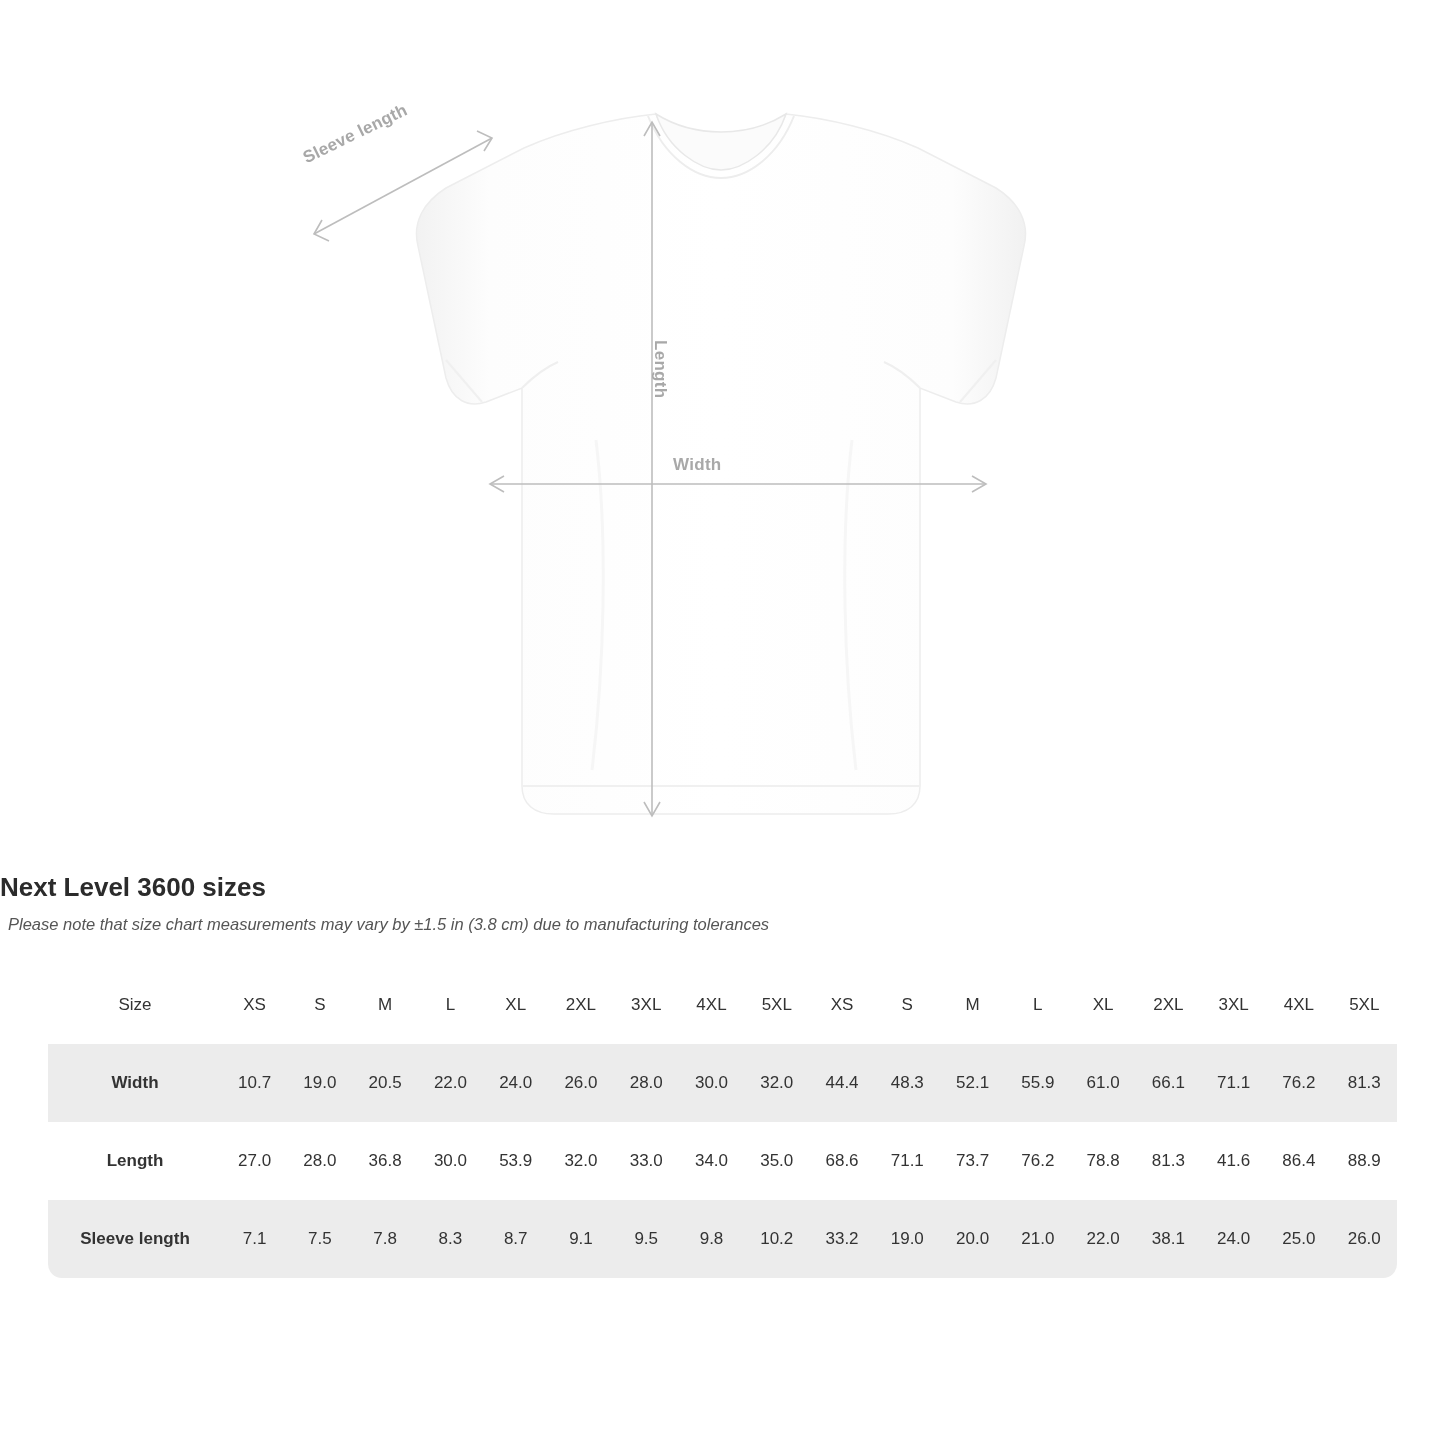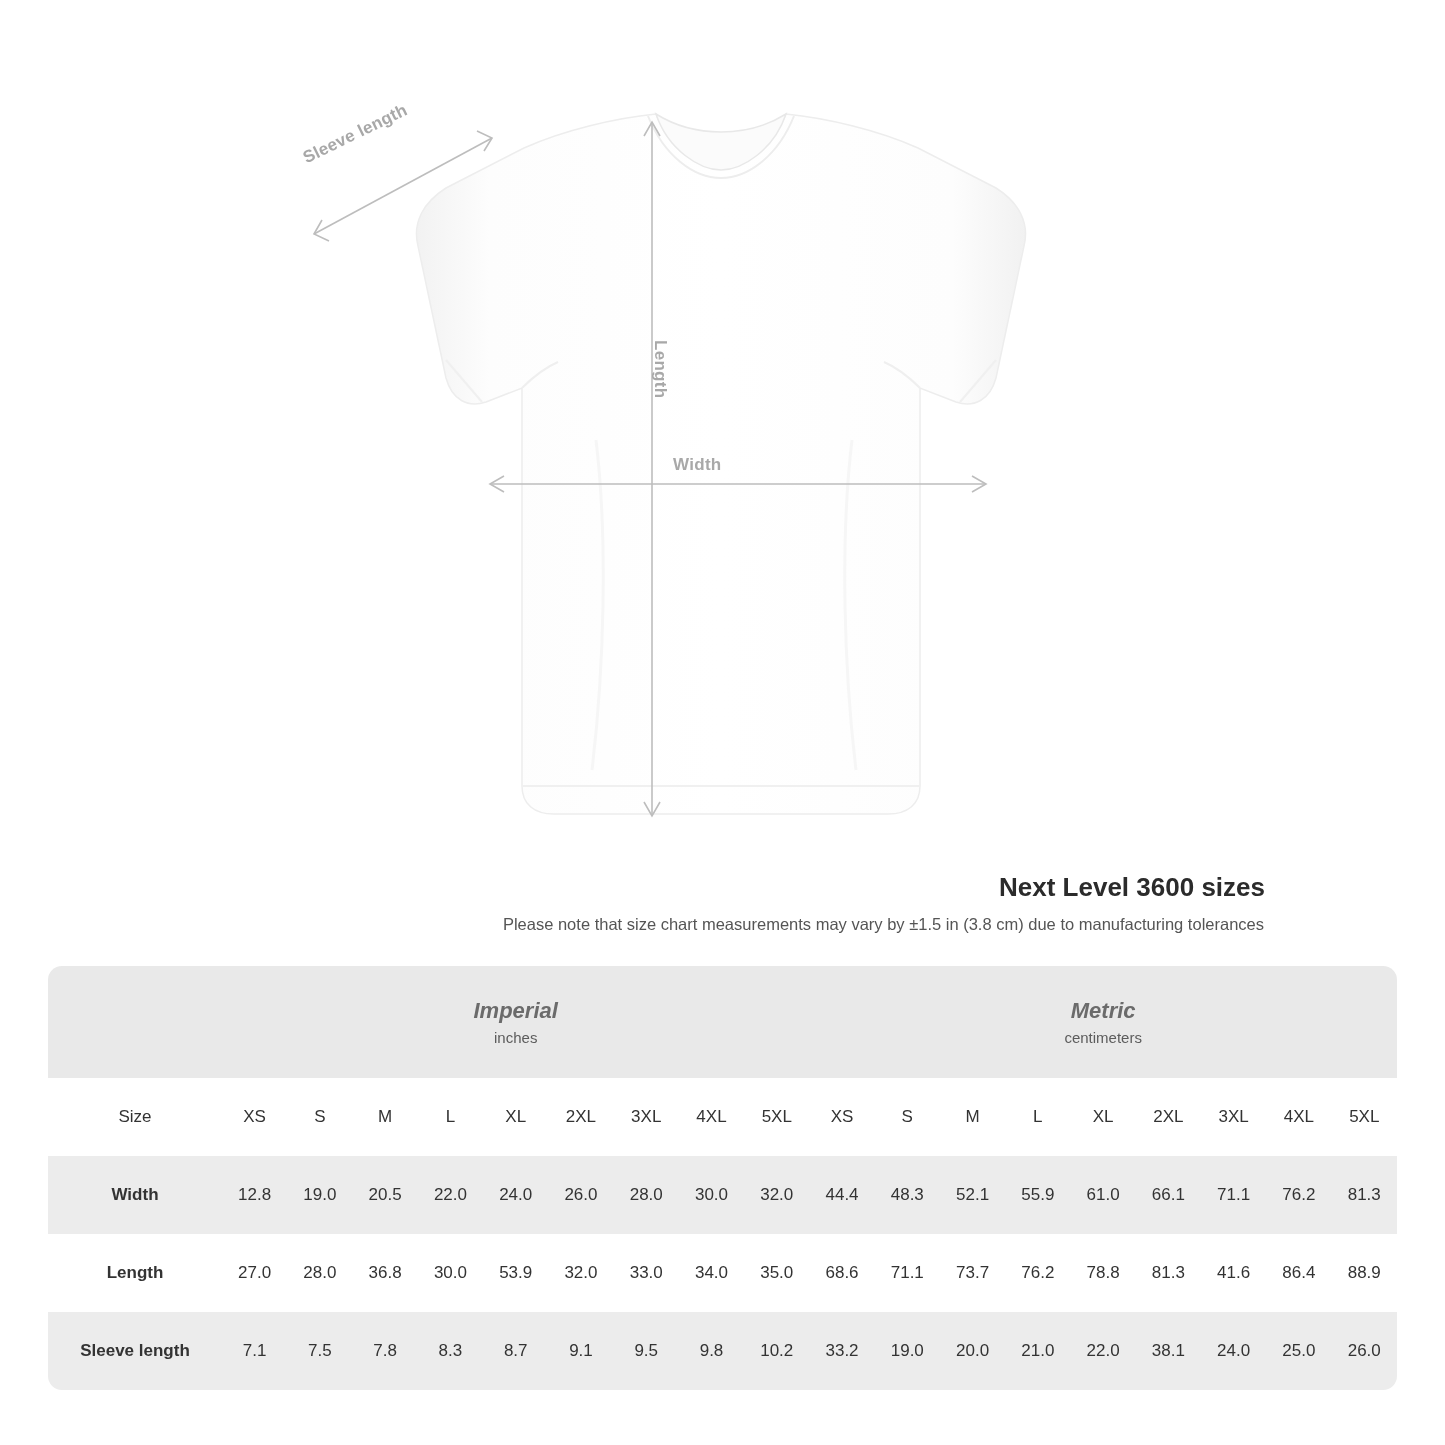--- a/index.html
+++ b/index.html
@@ -58,32 +58,33 @@
     top: 455px;
     font-size: 17px;
   }
 
   
   .title-block {
     position: absolute;
     left: 0;
     top: 872px;
     width: 1265px;
-    text-align: right;
+    text-align: left;
   }
   .chart-title {
     font-size: 26px;
     font-weight: bold;
     color: #2b2b2b;
     margin: 0 0 12px 0;
   }
   .chart-note {
     font-size: 16.5px;
+    font-style: italic;
     color: #555555;
-    margin: 1px;
+    margin: 8px;
   }
 
   
   .table-wrap {
     position: absolute;
     left: 48px;
     top: 966px;
     width: 1349px;
     border-radius: 14px;
     overflow: hidden;
@@ -219,31 +220,20 @@
     <p class="chart-note">Please note that size chart measurements may vary by ±1.5 in (3.8 cm) due to manufacturing tolerances</p>
   </div>
 
   <div class="table-wrap">
     <table class="size-table">
       <colgroup>
         <col class="first-col">
         <col span="18">
       </colgroup>
       <tbody>
-        <tr class="sys-head">
-          <td></td>
-          <td colspan="9">
-            <div class="sys-name">Imperial</div>
-            <div class="sys-unit">inches</div>
-          </td>
-          <td colspan="9">
-            <div class="sys-name">Metric</div>
-            <div class="sys-unit">centimeters</div>
-          </td>
-        </tr>
 
         <tr class="row-size">
           <td class="label-cell">Size</td>
           <td class="val-cell">XS</td>
           <td class="val-cell">S</td>
           <td class="val-cell">M</td>
           <td class="val-cell">L</td>
           <td class="val-cell">XL</td>
           <td class="val-cell">2XL</td>
           <td class="val-cell">3XL</td>
@@ -255,21 +245,21 @@
           <td class="val-cell">L</td>
           <td class="val-cell">XL</td>
           <td class="val-cell">2XL</td>
           <td class="val-cell">3XL</td>
           <td class="val-cell">4XL</td>
           <td class="val-cell">5XL</td>
         </tr>
 
         <tr class="row-band">
           <td class="label-cell">Width</td>
-          <td class="val-cell">12.8</td>
+          <td class="val-cell">10.7</td>
           <td class="val-cell">19.0</td>
           <td class="val-cell">20.5</td>
           <td class="val-cell">22.0</td>
           <td class="val-cell">24.0</td>
           <td class="val-cell">26.0</td>
           <td class="val-cell">28.0</td>
           <td class="val-cell">30.0</td>
           <td class="val-cell">32.0</td>
           <td class="val-cell">44.4</td>
           <td class="val-cell">48.3</td>

